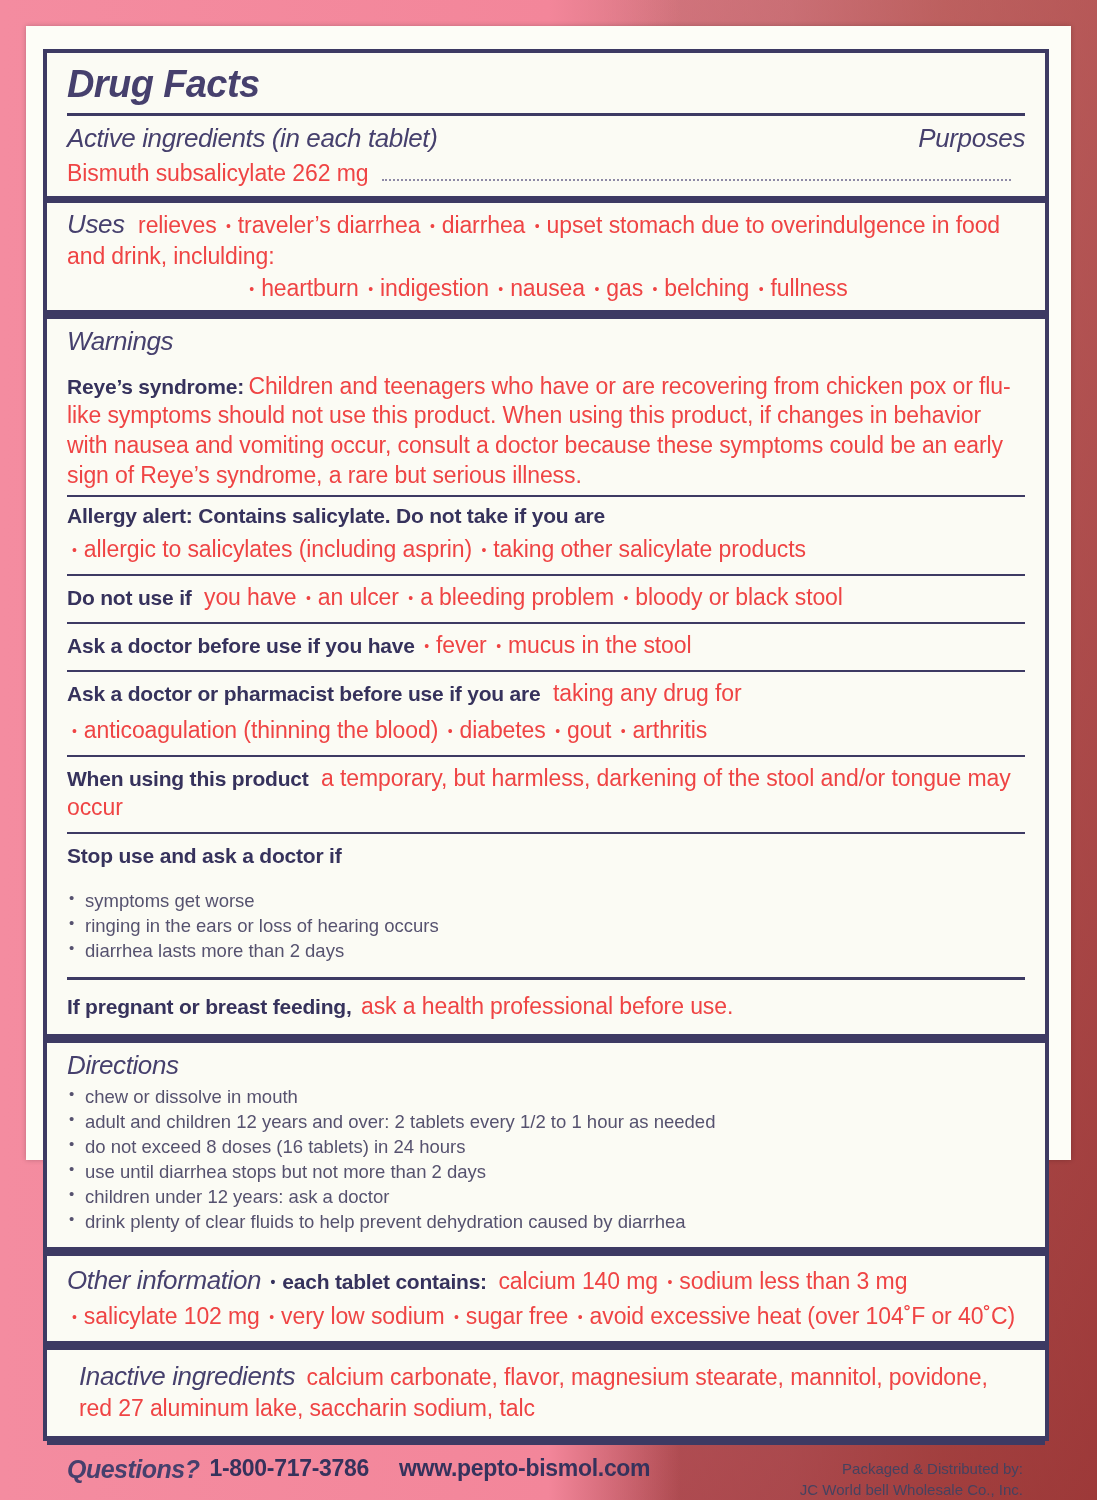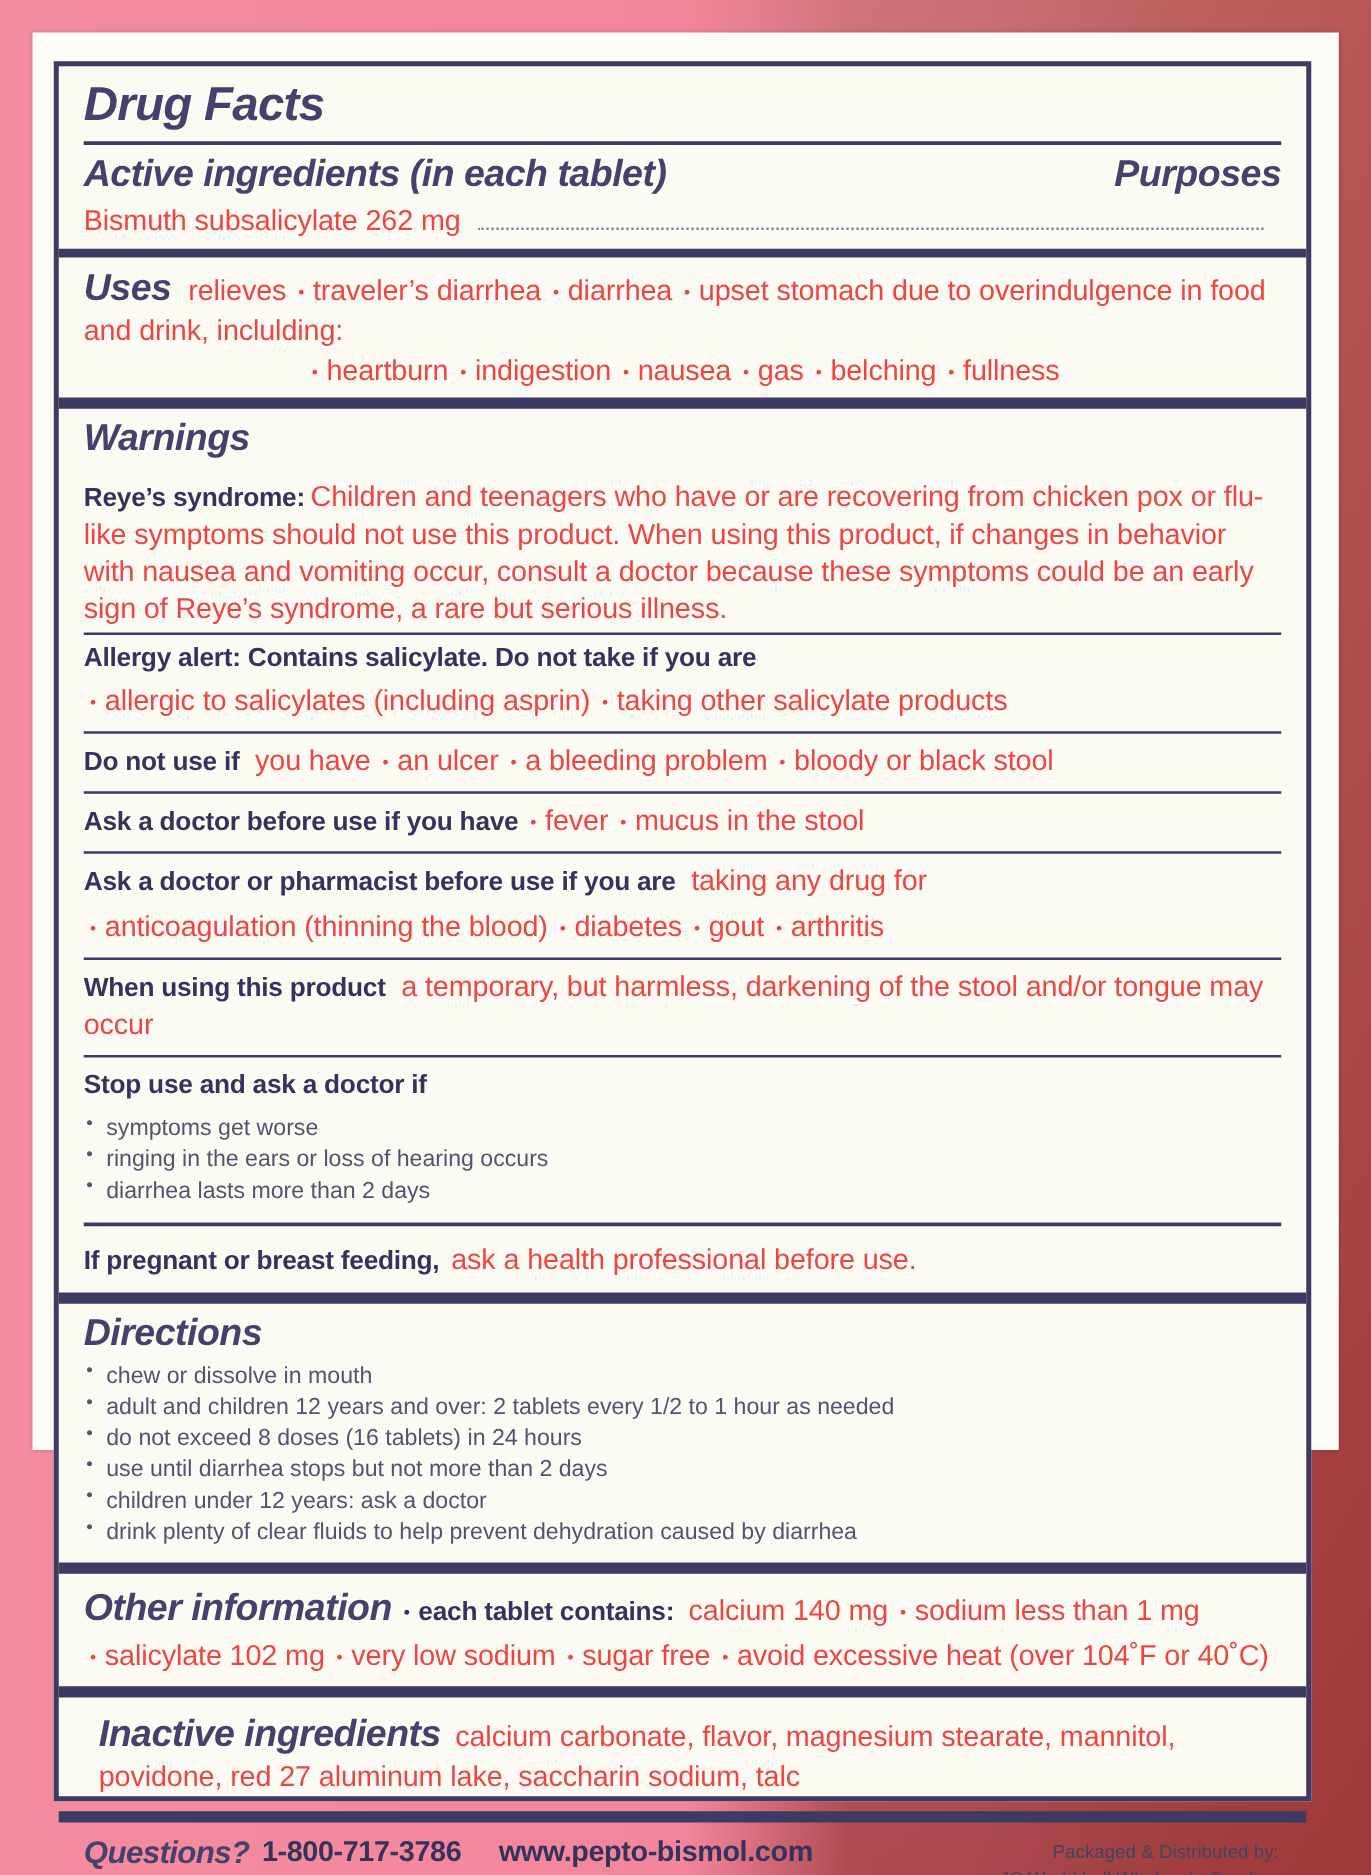--- a/index.html
+++ b/index.html
@@ -65,22 +65,22 @@
   .title {
     font-size: 38px;
     font-weight: bold;
     font-style: italic;
     letter-spacing: -0.6px;
     color: #46406d;
     line-height: 1.0;
     padding: 12px 20px 10px 20px;
   }
   .hdr-italic {
-    font-size: 30px;
-    font-weight: bold;
+    font-size: 26px;
+    font-weight: normal;
     font-style: italic;
     color: #46406d;
     letter-spacing: -0.4px;
   }
   .hdr-bold {
     font-size: 21px;
     font-weight: bold;
     color: #36325c;
     letter-spacing: -0.2px;
   }
@@ -267,21 +267,21 @@
       <div class="tight">
         <span class="hdr-bold">When using this product</span>
         <span class="body-txt" style="padding-left:8px;">a temporary, but harmless, darkening of the stool and/or tongue may occur</span>
       </div>
     </div>
 
     <div class="rule-thin"></div>
 
     <div class="sec" style="padding-top:10px;padding-bottom:12px;">
       <div class="hdr-bold">Stop use and ask a doctor if</div>
-      <ul class="bl" style="margin-top:11px;">
+      <ul class="bl" style="margin-top:22px;">
         <li>symptoms get worse</li>
         <li>ringing in the ears or loss of  hearing occurs</li>
         <li>diarrhea lasts more than 2 days</li>
       </ul>
     </div>
 
     <div class="rule-med"></div>
 
     <div class="sec" style="padding-top:12px;padding-bottom:12px;">
       <div class="tight">
@@ -304,21 +304,21 @@
       </ul>
     </div>
 
     <div class="rule-block"></div>
 
     <div class="sec-tight" style="padding-top:8px;padding-bottom:9px;">
       <div class="tight">
         <span class="hdr-italic">Other information</span>
         <span class="hdr-bold inline-bullet">each tablet contains:</span>
         <span class="body-txt" style="padding-left:7px;">calcium 140 mg</span>
-        <span class="body-txt inline-bullet">sodium less than 1 mg</span>
+        <span class="body-txt inline-bullet">sodium less than 3 mg</span>
       </div>
       <div class="tight" style="margin-top:4px;">
         <span class="body-txt inline-bullet" style="padding-left:0;">salicylate 102 mg</span>
         <span class="body-txt inline-bullet">very low sodium</span>
         <span class="body-txt inline-bullet">sugar free</span>
         <span class="body-txt inline-bullet">avoid excessive heat (over 104˚F or 40˚C)</span>
       </div>
     </div>
 
     <div class="rule-block"></div>

